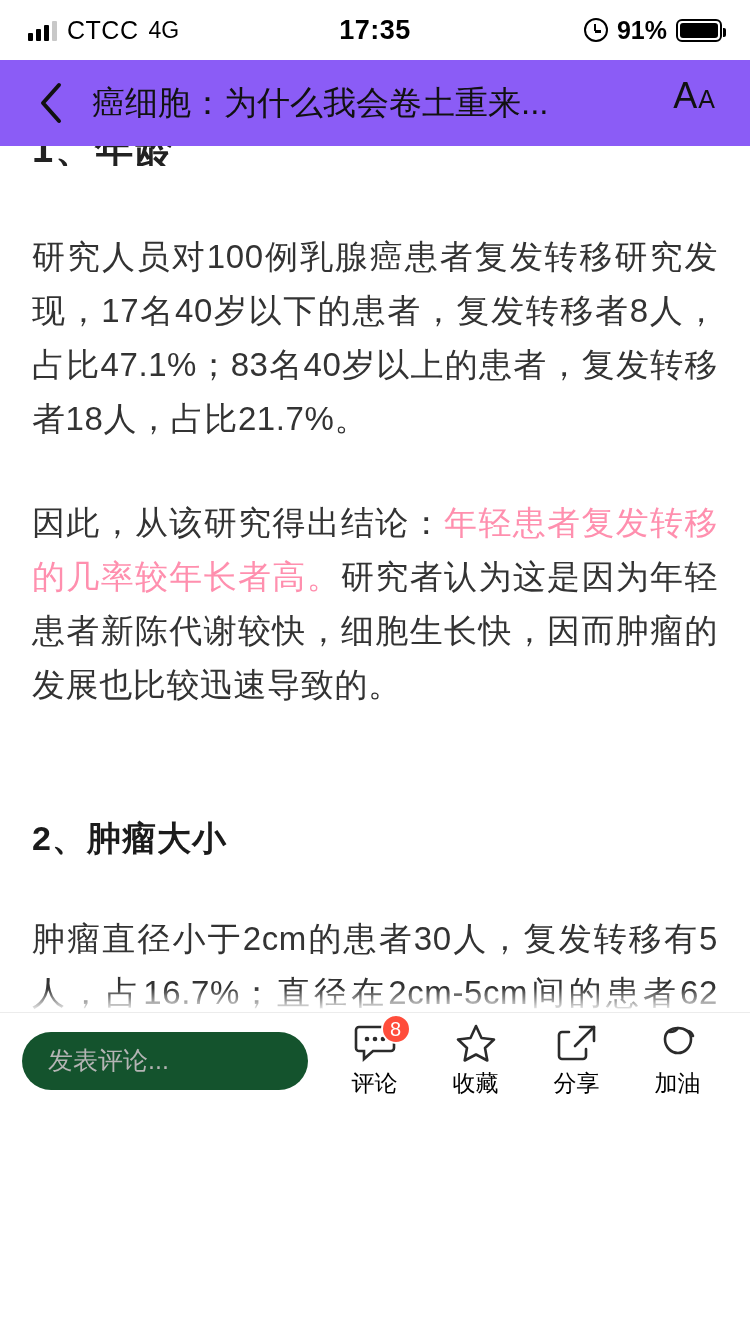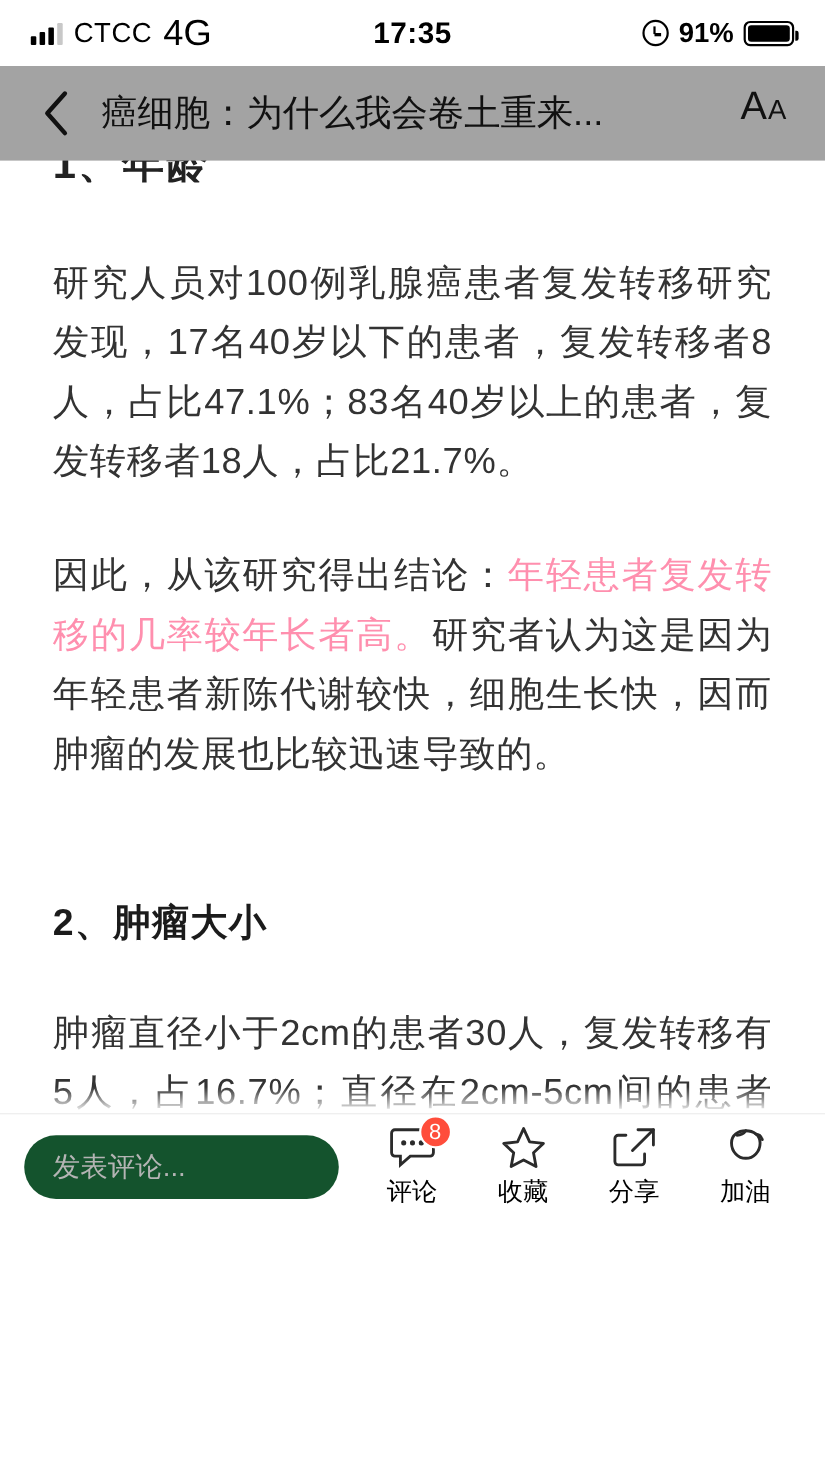--- a/index.html
+++ b/index.html
@@ -18,40 +18,40 @@
     position:relative;
   }
   .sb-left { display:flex; align-items:center; gap:10px; }
   .signal { display:flex; align-items:flex-end; gap:3px; height:22px; }
   .signal i { display:block; width:5px; background:#000; border-radius:1px; }
   .signal i:nth-child(1){ height:8px; }
   .signal i:nth-child(2){ height:12px; }
   .signal i:nth-child(3){ height:16px; }
   .signal i:nth-child(4){ height:20px; background:#c8c8c8; }
   .carrier { font-size:25px; letter-spacing:0.5px; font-weight:500; }
-  .net { font-size:33px; font-weight:500; }
+  .net { font-size:23px; font-weight:500; }
   .sb-center {
     position:absolute; left:0; right:0; text-align:center;
     font-size:27px; font-weight:700; letter-spacing:0.5px;
   }
   .sb-right {
     margin-left:auto; display:flex; align-items:center; gap:9px;
     font-size:25px; font-weight:700;
   }
   .alarm-ic { width:24px; height:24px; border:2.5px solid #000; border-radius:50%; position:relative; }
   .alarm-ic:after{ content:""; position:absolute; left:8px; top:4px; width:2.5px; height:7px; background:#000; }
   .alarm-ic:before{ content:""; position:absolute; left:9px; top:10px; width:6px; height:2.5px; background:#000; }
   .batt { width:46px; height:23px; border:2.5px solid #000; border-radius:6px; position:relative; padding:2px; }
   .batt:after { content:""; position:absolute; right:-6px; top:7px; width:3px; height:9px; background:#000; border-radius:0 2px 2px 0; }
   .batt span { display:block; height:100%; background:#000; border-radius:3px; }
 
   
   .navbar {
     height:86px; display:flex; align-items:center; padding:0 28px;
-    background:#a3a3a3; position:relative;
+    background:#8b5cf6; position:relative;
   }
   .back {
     width:46px; height:46px; display:flex; align-items:center; justify-content:center;
     flex:0 0 auto;
   }
   .back svg { display:block; }
   .nav-title {
     flex:1; font-size:33px; color:#111; font-weight:400;
     white-space:nowrap; overflow:hidden; text-overflow:ellipsis;
     padding:0 12px 0 18px;
@@ -60,21 +60,21 @@
     flex:0 0 auto; width:56px; height:50px;
     display:flex; align-items:baseline; justify-content:center; gap:1px;
     color:#111;
   }
   .font-btn .big { font-size:36px; font-weight:500; line-height:1; }
   .font-btn .small { font-size:25px; font-weight:500; line-height:1; }
 
   
   .article {
     position:absolute; top:146px; left:0; right:0; bottom:96px;
-    overflow:hidden; padding:0 48px;
+    overflow:hidden; padding:0 32px;
   }
   .article .clipped-head {
     font-size:38px; font-weight:700; color:#222; letter-spacing:2px;
     margin-top:-22px; height:42px; overflow:hidden;
   }
   .para {
     font-size:33px; line-height:54px; color:#333;
     letter-spacing:0.6px; text-align:justify;
     margin-top:50px;
   }

